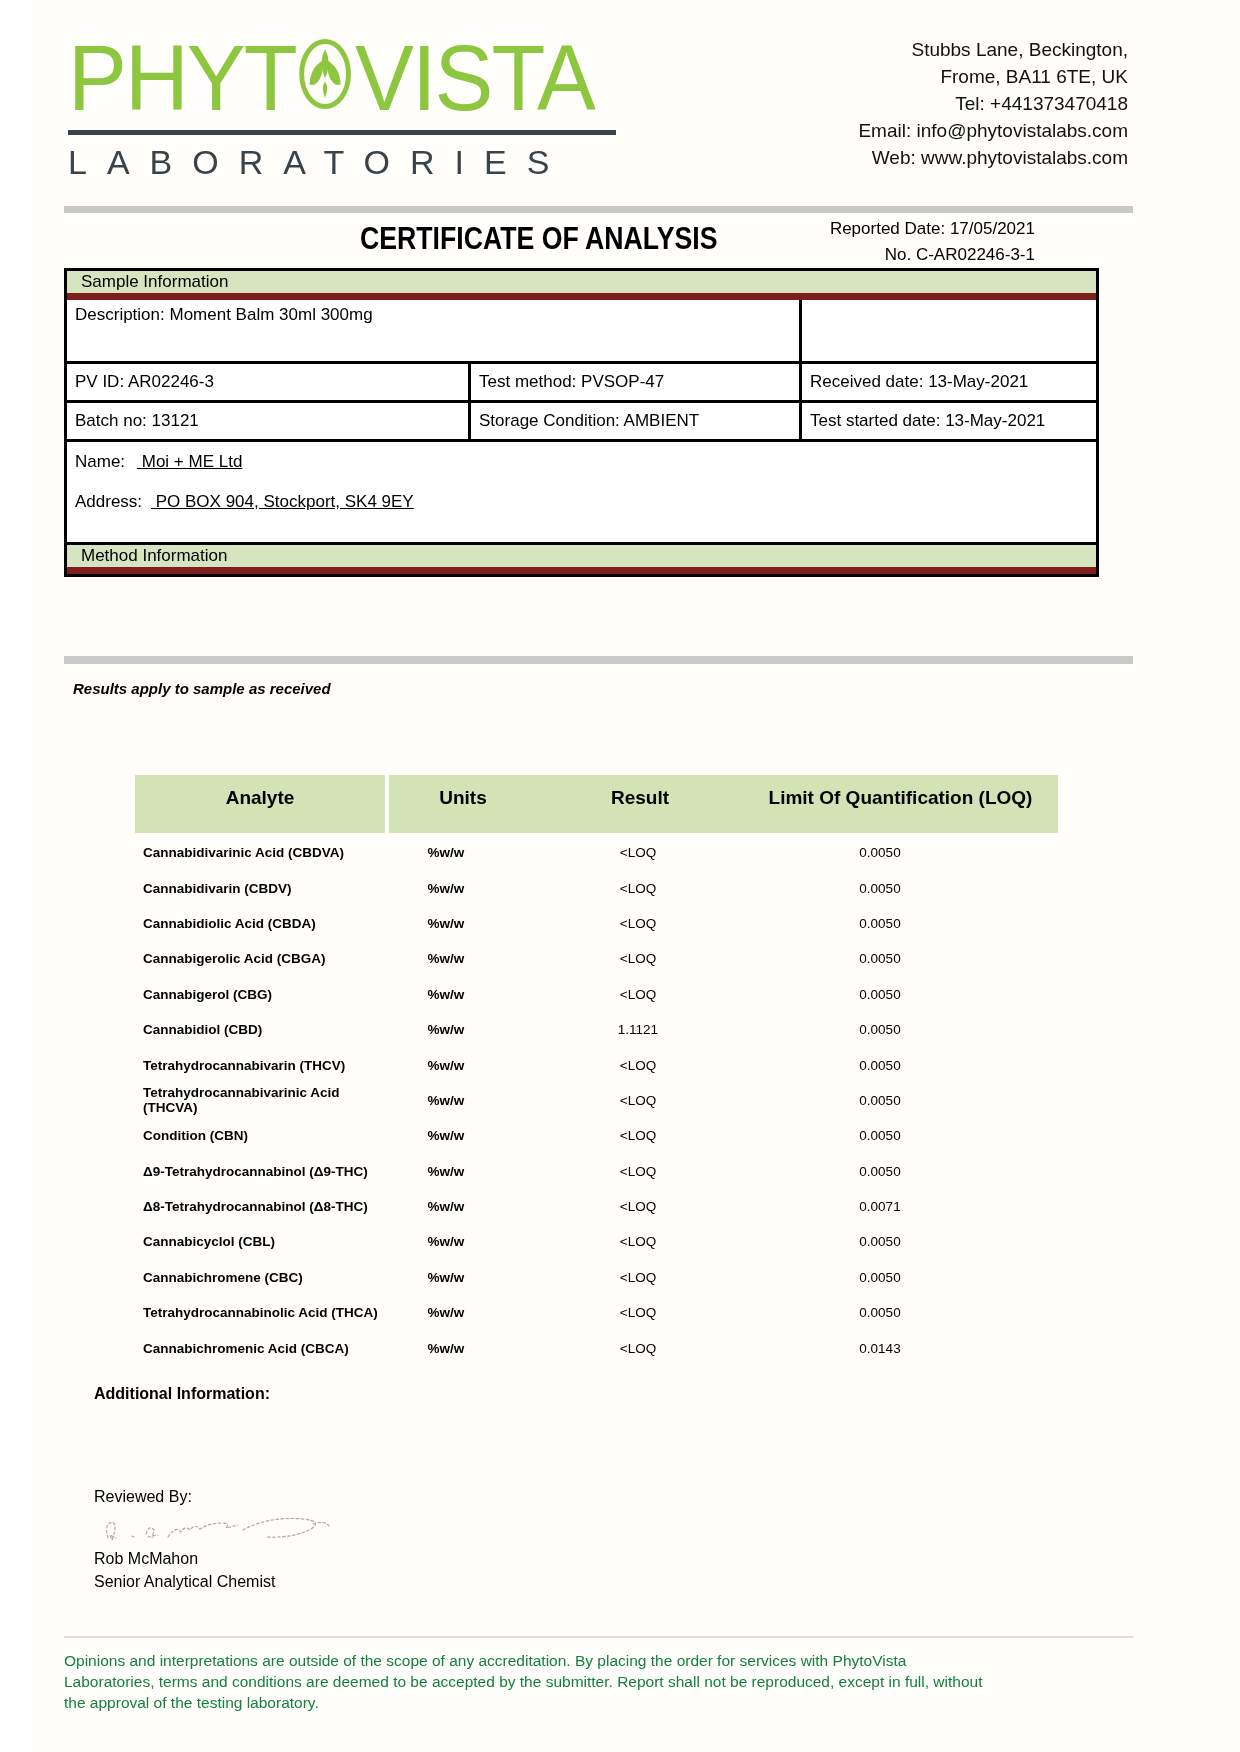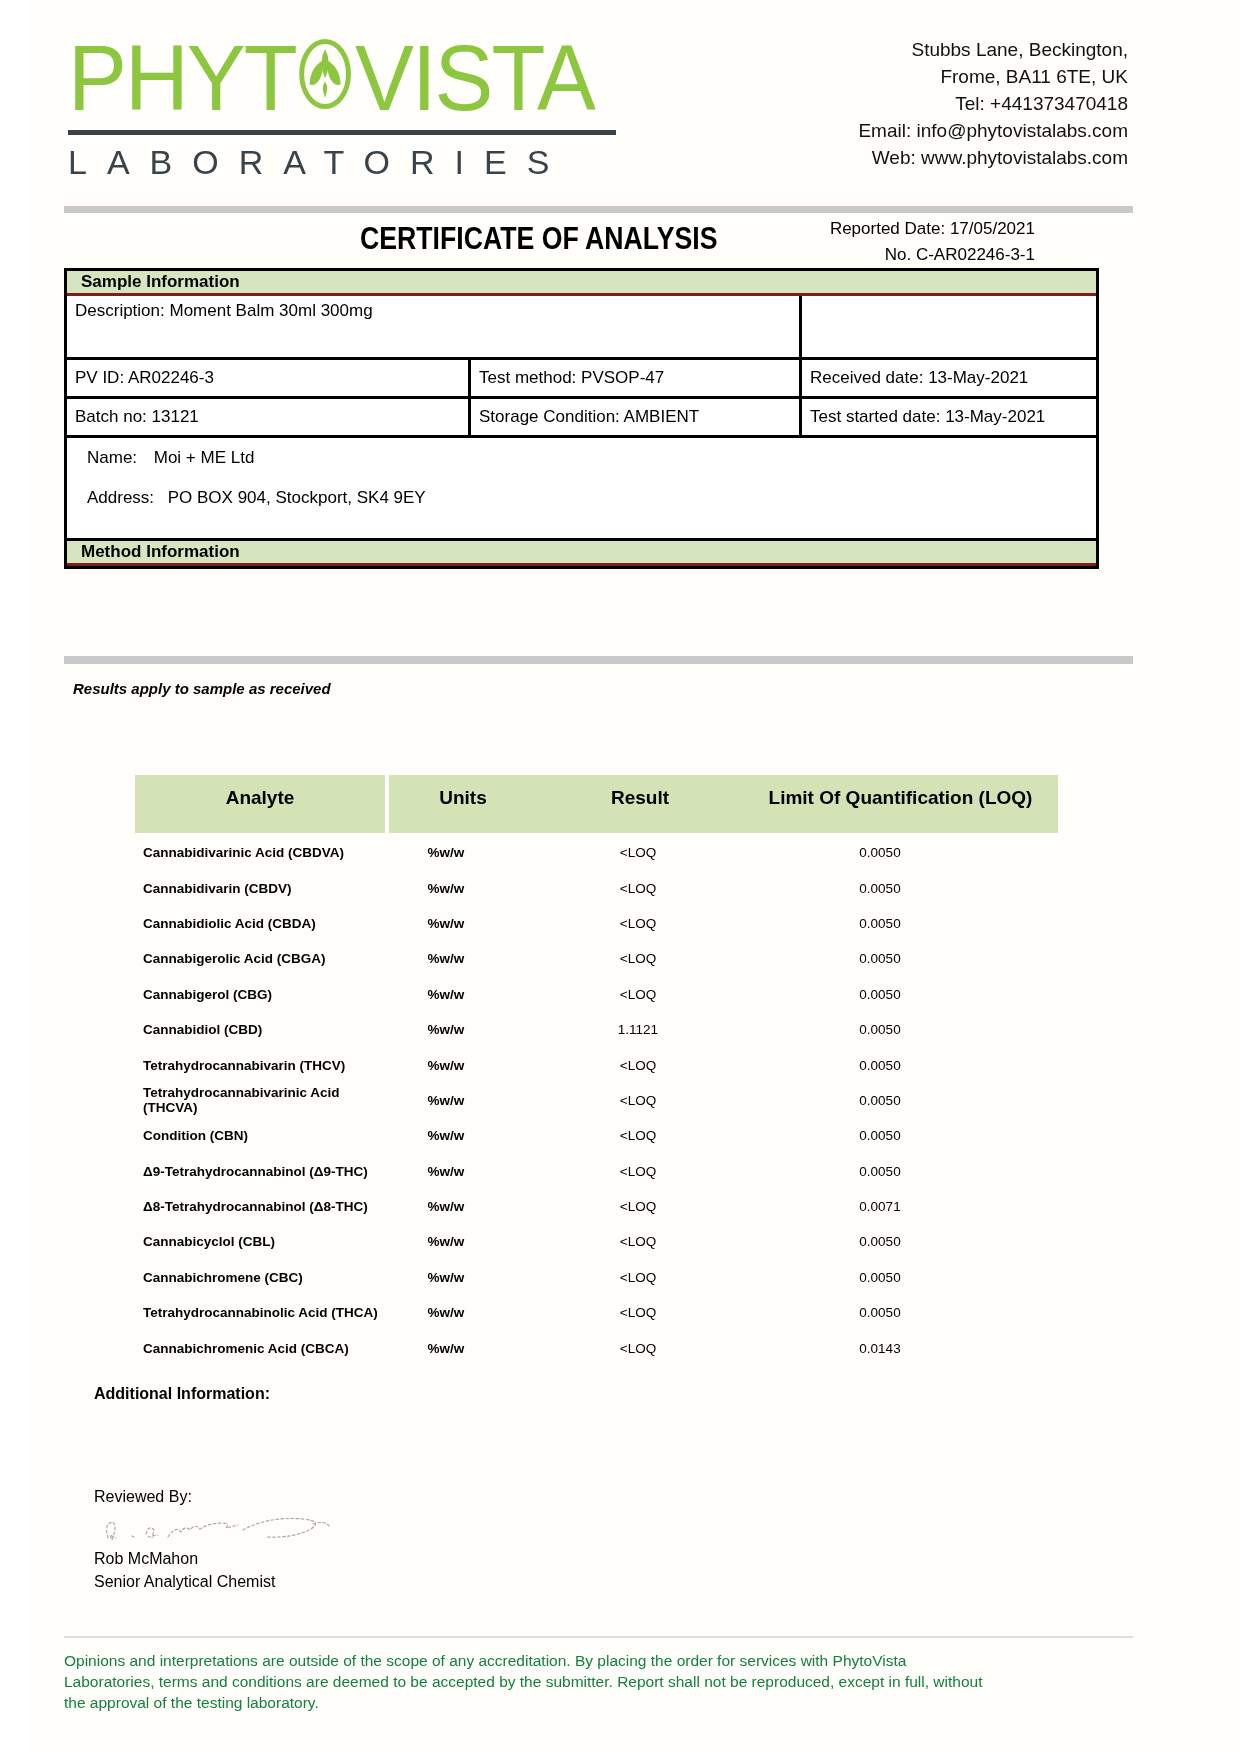--- a/index.html
+++ b/index.html
@@ -29,35 +29,35 @@
   .rule-thin { position:absolute; left:36px; top:1636px; width:1069px; height:2px; background:#dedede; }
 
   .report-meta { position:absolute; top:216px; right:233px; text-align:right;
     font-size:17px; line-height:26px; }
   .coa-title { position:absolute; top:221px; left:332px; font-size:31px; font-weight:700;
     transform:scaleX(0.86); transform-origin:left; white-space:nowrap; }
 
   
   .info-table { position:absolute; left:36px; top:268px; width:1029px;
     border:3px solid #000; font-size:17px; background:#fff; }
-  .bar { background:#d6e5c0; border-bottom:3px solid #7f1d1d; height:22px;
-    display:flex; align-items:center; padding-left:14px; font-weight:700; }
+  .bar { background:#d6e5c0; border-bottom:7px solid #7f1d1d; height:22px;
+    display:flex; align-items:center; padding-left:14px; font-weight:400; }
   .bar.mid { border-top:3px solid #000; }
   .irow { display:flex; border-bottom:3px solid #000; }
   .irow:last-child,  .method-row { border-bottom:none; }
   .cell { box-sizing:border-box; padding:5px 8px; }
   .cell.vline { border-right:3px solid #000; }
   .desc-row { height:61px; }
   .desc-cell { width:735px; }
   .cond-cell { width:294px; display:flex; align-items:center; }
   .triple { height:36px; }
   .t1 { width:404px; display:flex; align-items:center; }
   .t2 { width:331px; display:flex; align-items:center; }
   .t3 { width:294px; display:flex; align-items:center; }
-  .cust-block { height:100px; padding:10px 8px 0 20px; box-sizing:border-box; }
+  .cust-block { height:100px; padding:10px 8px 0 8px; box-sizing:border-box;text-decoration:underline; }
   .cust-line { margin-bottom:20px; }
   .cust-label { display:inline-block; min-width:62px; }
   .cust-label.addr { min-width:76px; }
   .method-row { height:37px; display:flex; align-items:center; padding-left:10px; }
 
   .results-note { position:absolute; left:45px; top:680px; font-size:15px;
     font-weight:700; font-style:italic; }
 
   
   .rt-header { position:absolute; left:107px; top:775px; width:923px; height:58px;

